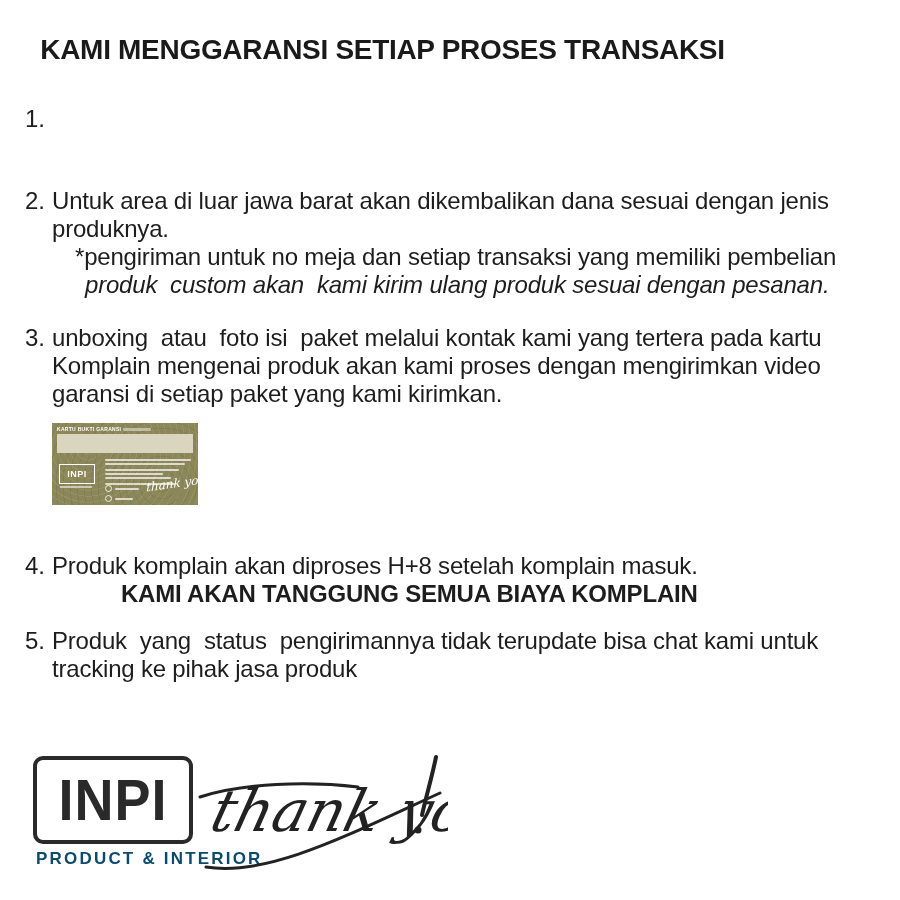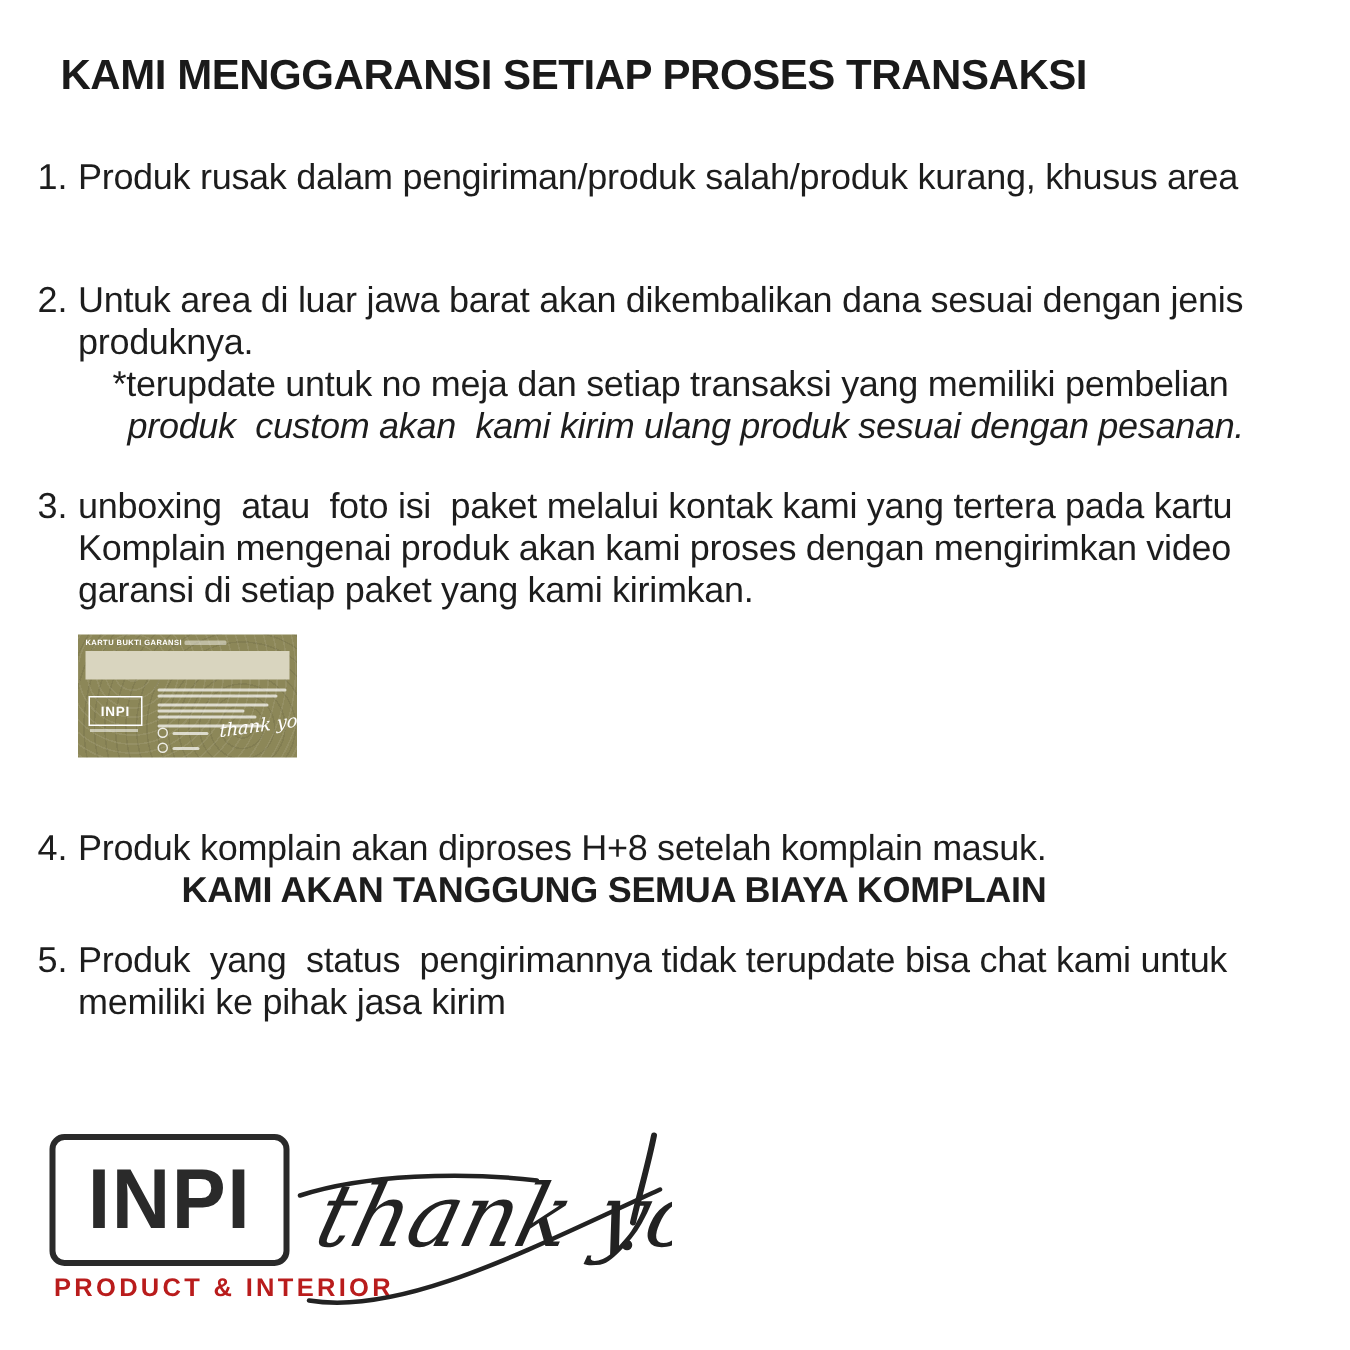--- a/index.html
+++ b/index.html
@@ -52,45 +52,44 @@
              font-family:"DejaVu Serif",serif;font-style:italic;font-size:12px;
              transform:rotate(-8deg) skewX(-8deg);white-space:nowrap;}
 
   
   .flogo{position:absolute;left:33px;top:756px;width:152px;height:80px;
          border:4px solid #2a2a2a;border-radius:10px;
          display:flex;align-items:center;justify-content:center;background:#ffffff;}
   .flogo span{font-size:54px;font-weight:bold;color:#2a2a2a;letter-spacing:1px;
               transform:scaleY(1.05);}
   .fsub{position:absolute;left:36px;top:849px;font-size:17px;font-weight:bold;
-        letter-spacing:2.2px;color:#b91c1c;white-space:nowrap;}
+        letter-spacing:2.2px;color:#0c4a6e;white-space:nowrap;}
 
   
   .thanks{position:absolute;left:198px;top:735px;width:250px;height:140px;}
 </style>
 </head>
 <body>
 
 <div class="page">
 
   <div class="title">KAMI MENGGARANSI SETIAP PROSES TRANSAKSI</div>
 
   <div class="item" id="item1">
     <div class="num">1.</div>
     <div class="lines">
-      <div class="line">Produk rusak dalam pengiriman/produk salah/produk kurang, khusus area</div>
     </div>
   </div>
 
   <div class="item" id="item2">
     <div class="num">2.</div>
     <div class="lines">
       <div class="line">Untuk area di luar jawa barat akan dikembalikan dana sesuai dengan jenis</div>
       <div class="line">produknya.</div>
-      <div class="line indent1">*terupdate untuk no meja dan setiap transaksi yang memiliki pembelian</div>
+      <div class="line indent1">*pengiriman untuk no meja dan setiap transaksi yang memiliki pembelian</div>
       <div class="line indent2">produk  custom akan  kami kirim ulang produk sesuai dengan pesanan.</div>
     </div>
   </div>
 
   <div class="item" id="item3">
     <div class="num">3.</div>
     <div class="lines">
       <div class="line">unboxing  atau  foto isi  paket melalui kontak kami yang tertera pada kartu</div>
       <div class="line">Komplain mengenai produk akan kami proses dengan mengirimkan video</div>
       <div class="line">garansi di setiap paket yang kami kirimkan.</div>
@@ -132,21 +131,21 @@
     <div class="lines">
       <div class="line">Produk komplain akan diproses H+8 setelah komplain masuk.</div>
       <div class="line bold">KAMI AKAN TANGGUNG SEMUA BIAYA KOMPLAIN</div>
     </div>
   </div>
 
   <div class="item" id="item5">
     <div class="num">5.</div>
     <div class="lines">
       <div class="line">Produk  yang  status  pengirimannya tidak terupdate bisa chat kami untuk</div>
-      <div class="line">memiliki ke pihak jasa kirim</div>
+      <div class="line">tracking ke pihak jasa produk</div>
     </div>
   </div>
 
   <div class="flogo">
     <span>INPI</span>
   </div>
   <div class="fsub">PRODUCT &amp; INTERIOR</div>
 
   <div class="thanks">
     <svg width="250" height="140" viewBox="0 0 250 140" xmlns="http://www.w3.org/2000/svg">

